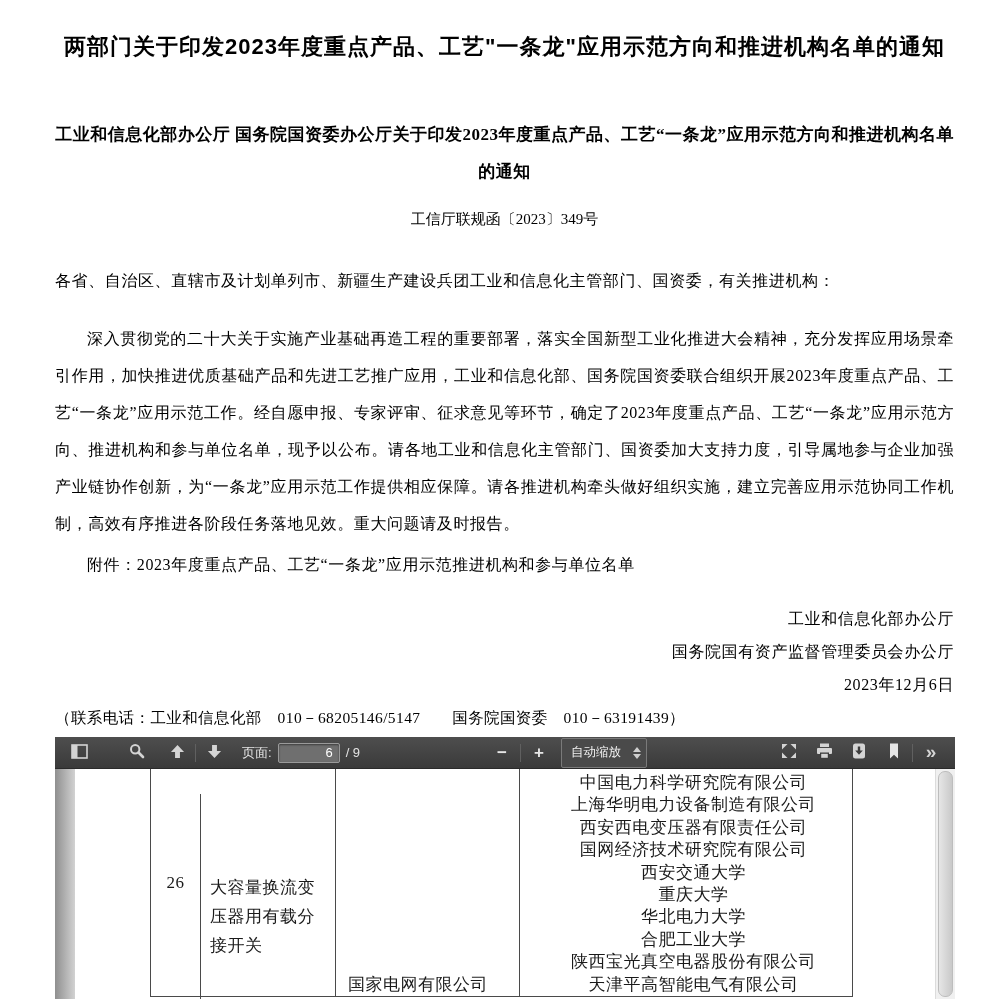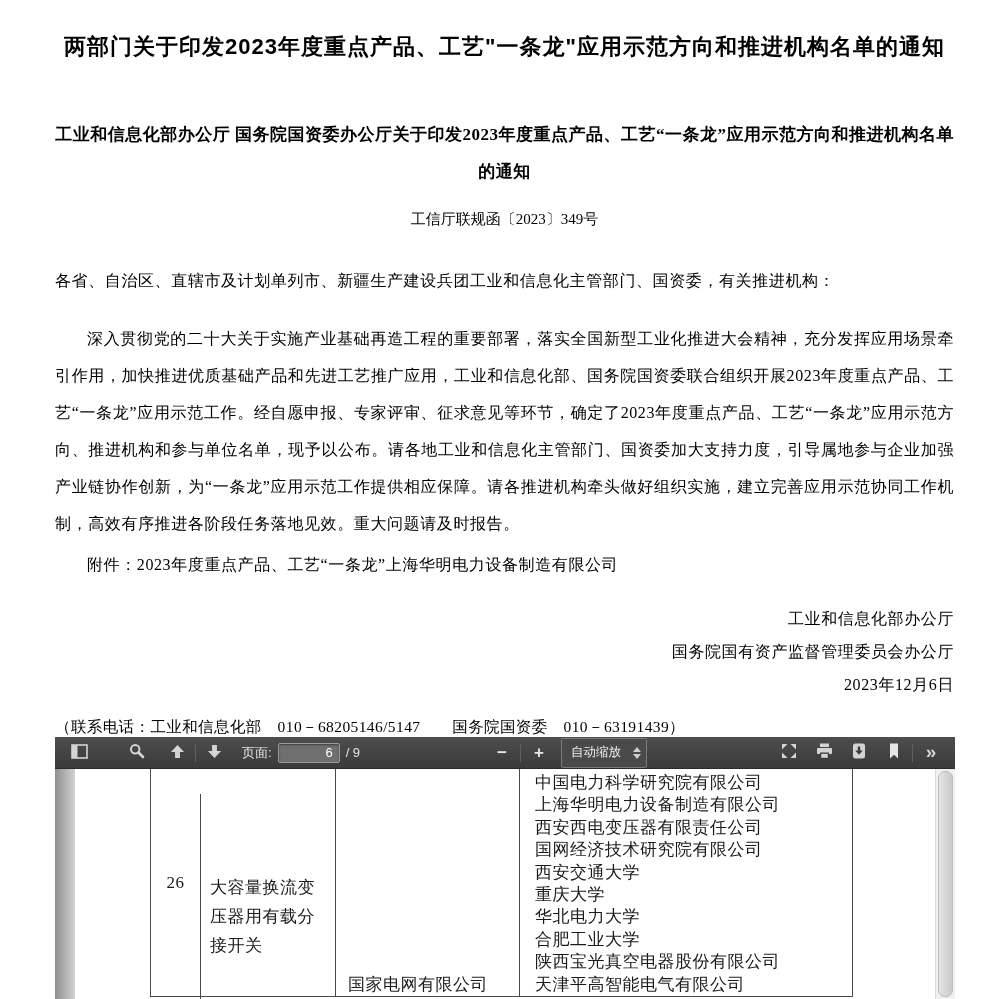--- a/index.html
+++ b/index.html
@@ -44,21 +44,21 @@
     text-indent: 2em;
     text-align: justify;
   }
   .doc-attachment {
     margin-top: 8px;
     font-size: 16px; line-height: 30px; letter-spacing: 0.6px;
     text-indent: 2em;
   }
   .doc-sign { text-align: right; font-size: 16px; line-height: 33px; letter-spacing: 0.6px; }
   .doc-sign.first { margin-top: 22px; }
-  .doc-contact { margin-top: 13px; font-size: 15.5px; line-height: 26px; letter-spacing: 0.4px; }
+  .doc-contact { margin-top: 4px; font-size: 15.5px; line-height: 26px; letter-spacing: 0.4px; }
 
   
   .pdf-viewer {
     position: absolute; top: 737px; left: 55px;
     width: 900px; bottom: 0;
     background: #c9c9c9;
   }
   .pdf-toolbar {
     position: relative; height: 32px;
     background: linear-gradient(#4e4e4e, #3a3a3a);
@@ -127,33 +127,33 @@
     display: flex;
     font-size: 17px; color: #1a1a1a;
     letter-spacing: 0.5px;
   }
   .pdf-table .cell { border-left: 1px solid #4a4a4a; height: 100%; }
   .pdf-table .cell.last { border-right: 1px solid #4a4a4a; }
   .cell-num { width: 50px; display: flex; align-items: center; justify-content: center; }
   .cell-product { width: 135px; display: flex; align-items: center; padding: 17px 4px 0 9px; line-height: 29px; word-break: break-all; margin-top: 25px; }
   .cell-org { width: 184px; display: flex; align-items: flex-end; padding-left: 12px; }
   .cell-participants { width: 334px; padding: 3px 0 0 15px; }
-  .p-line { line-height: 22.4px; white-space: nowrap; }
+  .p-line { line-height: 22.4px; white-space: nowrap; text-align: center; }
   .table-bottom-border { position: absolute; left: 75px; top: 227px; width: 703px; height: 1px; background: #4a4a4a; }
 </style>
 </head>
 <body>
 
 <div class="doc">
   <div class="doc-title">两部门关于印发2023年度重点产品、工艺"一条龙"应用示范方向和推进机构名单的通知</div>
   <div class="doc-subtitle">工业和信息化部办公厅 国务院国资委办公厅关于印发2023年度重点产品、工艺“一条龙”应用示范方向和推进机构名单的通知</div>
   <div class="doc-number">工信厅联规函〔2023〕349号</div>
   <div class="doc-salutation">各省、自治区、直辖市及计划单列市、新疆生产建设兵团工业和信息化主管部门、国资委，有关推进机构：</div>
   <div class="doc-body">深入贯彻党的二十大关于实施产业基础再造工程的重要部署，落实全国新型工业化推进大会精神，充分发挥应用场景牵引作用，加快推进优质基础产品和先进工艺推广应用，工业和信息化部、国务院国资委联合组织开展2023年度重点产品、工艺“一条龙”应用示范工作。经自愿申报、专家评审、征求意见等环节，确定了2023年度重点产品、工艺“一条龙”应用示范方向、推进机构和参与单位名单，现予以公布。请各地工业和信息化主管部门、国资委加大支持力度，引导属地参与企业加强产业链协作创新，为“一条龙”应用示范工作提供相应保障。请各推进机构牵头做好组织实施，建立完善应用示范协同工作机制，高效有序推进各阶段任务落地见效。重大问题请及时报告。</div>
-  <div class="doc-attachment">附件：2023年度重点产品、工艺“一条龙”上海华明电力设备制造有限公司</div>
+  <div class="doc-attachment">附件：2023年度重点产品、工艺“一条龙”应用示范推进机构和参与单位名单</div>
   <div class="doc-sign first">工业和信息化部办公厅</div>
   <div class="doc-sign">国务院国有资产监督管理委员会办公厅</div>
   <div class="doc-sign">2023年12月6日</div>
   <div class="doc-contact">（联系电话：工业和信息化部　010－68205146/5147　　国务院国资委　010－63191439）</div>
 </div>
 
 <div class="pdf-viewer">
 
   <div class="pdf-toolbar">
     <div class="tb-btn">

